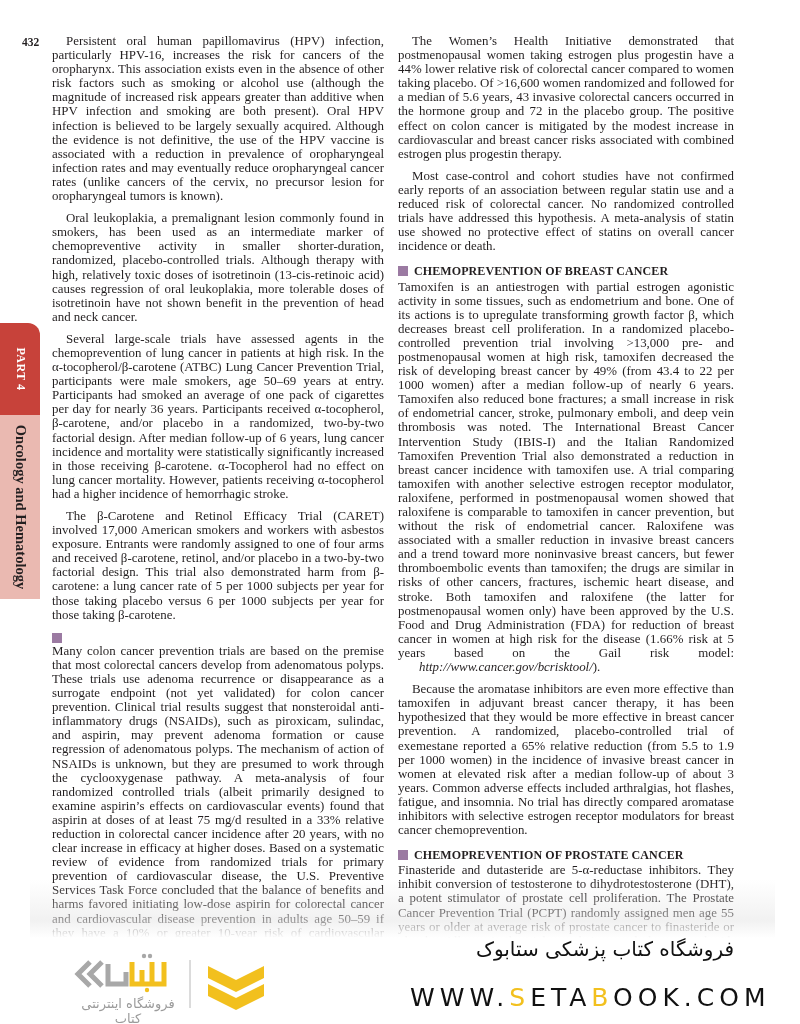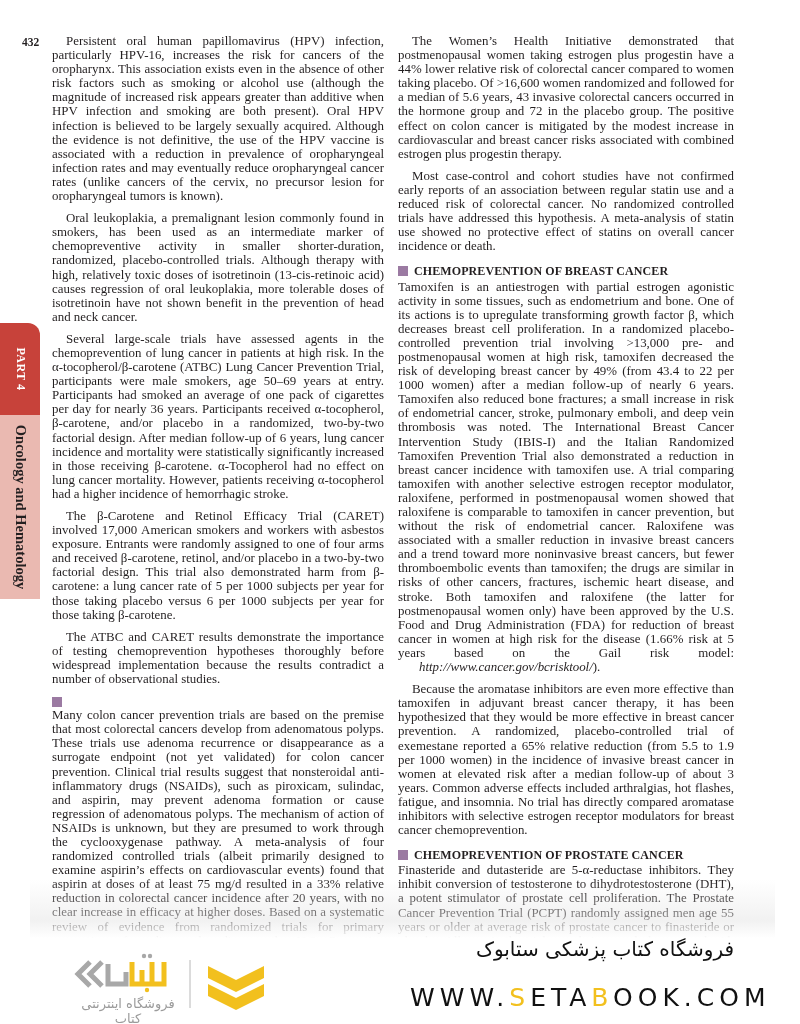--- a/index.html
+++ b/index.html
@@ -48,21 +48,20 @@
   <div class="topic">
     <span class="vtext">Oncology and Hematology</span>
   </div>
 </div>
 
 <div class="col col-left">
   <p class="ind">Persistent oral human papillomavirus (HPV) infection, particularly HPV-16, increases the risk for cancers of the oropharynx. This association exists even in the absence of other risk factors such as smoking or alcohol use (although the magnitude of increased risk appears greater than additive when HPV infection and smoking are both present). Oral HPV infection is believed to be largely sexually acquired. Although the evidence is not definitive, the use of the HPV vaccine is associated with a reduction in prevalence of oropharyngeal infection rates and may eventually reduce oropharyngeal cancer rates (unlike cancers of the cervix, no precursor lesion for oropharyngeal tumors is known).</p>
   <p class="ind">Oral leukoplakia, a premalignant lesion commonly found in smokers, has been used as an intermediate marker of chemopreventive activity in smaller shorter-duration, randomized, placebo-controlled trials. Although therapy with high, relatively toxic doses of isotretinoin (13-cis-retinoic acid) causes regression of oral leukoplakia, more tolerable doses of isotretinoin have not shown benefit in the prevention of head and neck cancer.</p>
   <p class="ind">Several large-scale trials have assessed agents in the chemoprevention of lung cancer in patients at high risk. In the α-tocopherol/β-carotene (ATBC) Lung Cancer Prevention Trial, participants were male smokers, age 50–69 years at entry. Participants had smoked an average of one pack of cigarettes per day for nearly 36 years. Participants received α-tocopherol, β-carotene, and/or placebo in a randomized, two-by-two factorial design. After median follow-up of 6 years, lung cancer incidence and mortality were statistically significantly increased in those receiving β-carotene. α-Tocopherol had no effect on lung cancer mortality. However, patients receiving α-tocopherol had a higher incidence of hemorrhagic stroke.</p>
   <p class="ind">The β-Carotene and Retinol Efficacy Trial (CARET) involved 17,000 American smokers and workers with asbestos exposure. Entrants were randomly assigned to one of four arms and received β-carotene, retinol, and/or placebo in a two-by-two factorial design. This trial also demonstrated harm from β-carotene: a lung cancer rate of 5 per 1000 subjects per year for those taking placebo versus 6 per 1000 subjects per year for those taking β-carotene.</p>
-  <p class="ind">The ATBC and CARET results demonstrate the importance of testing chemoprevention hypotheses thoroughly before widespread implementation because the results contradict a number of observational studies.</p>
 
   <div class="section-head">
     <span class="sq"></span>
   </div>
   <p>Many colon cancer prevention trials are based on the premise that most colorectal cancers develop from adenomatous polyps. These trials use adenoma recurrence or disappearance as a surrogate endpoint (not yet validated) for colon cancer prevention. Clinical trial results suggest that nonsteroidal anti-inflammatory drugs (NSAIDs), such as piroxicam, sulindac, and aspirin, may prevent adenoma formation or cause regression of adenomatous polyps. The mechanism of action of NSAIDs is unknown, but they are presumed to work through the cyclooxygenase pathway. A meta-analysis of four randomized controlled trials (albeit primarily designed to examine aspirin’s effects on cardiovascular events) found that aspirin at doses of at least 75 mg/d resulted in a 33% relative reduction in colorectal cancer incidence after 20 years, with no clear increase in efficacy at higher doses. Based on a systematic review of evidence from randomized trials for primary prevention of cardiovascular disease, the U.S. Preventive Services Task Force concluded that the balance of benefits and harms favored initiating low-dose aspirin for colorectal cancer and cardiovascular disease prevention in adults age 50–59 if they have a 10% or greater 10-year risk of cardiovascular disease. Low-dose aspirin does not appear to benefit the elderly, however. The ASPREE trial, which compared 100 mg of daily aspirin to placebo for improvement in the composite endpoint of death, dementia, or survival in the healthy elderly, was stopped because of a lack of benefit, including no benefit on cyclooxygenase-2 (COX-2) inhibitors showed</p>
 </div>
 
 <div class="col col-right">
   <p class="ind">The Women’s Health Initiative demonstrated that postmenopausal women taking estrogen plus progestin have a 44% lower relative risk of colorectal cancer compared to women taking placebo. Of &gt;16,600 women randomized and followed for a median of 5.6 years, 43 invasive colorectal cancers occurred in the hormone group and 72 in the placebo group. The positive effect on colon cancer is mitigated by the modest increase in cardiovascular and breast cancer risks associated with combined estrogen plus progestin therapy.</p>
   <p class="ind">Most case-control and cohort studies have not confirmed early reports of an association between regular statin use and a reduced risk of colorectal cancer. No randomized controlled trials have addressed this hypothesis. A meta-analysis of statin use showed no protective effect of statins on overall cancer incidence or death.</p>

